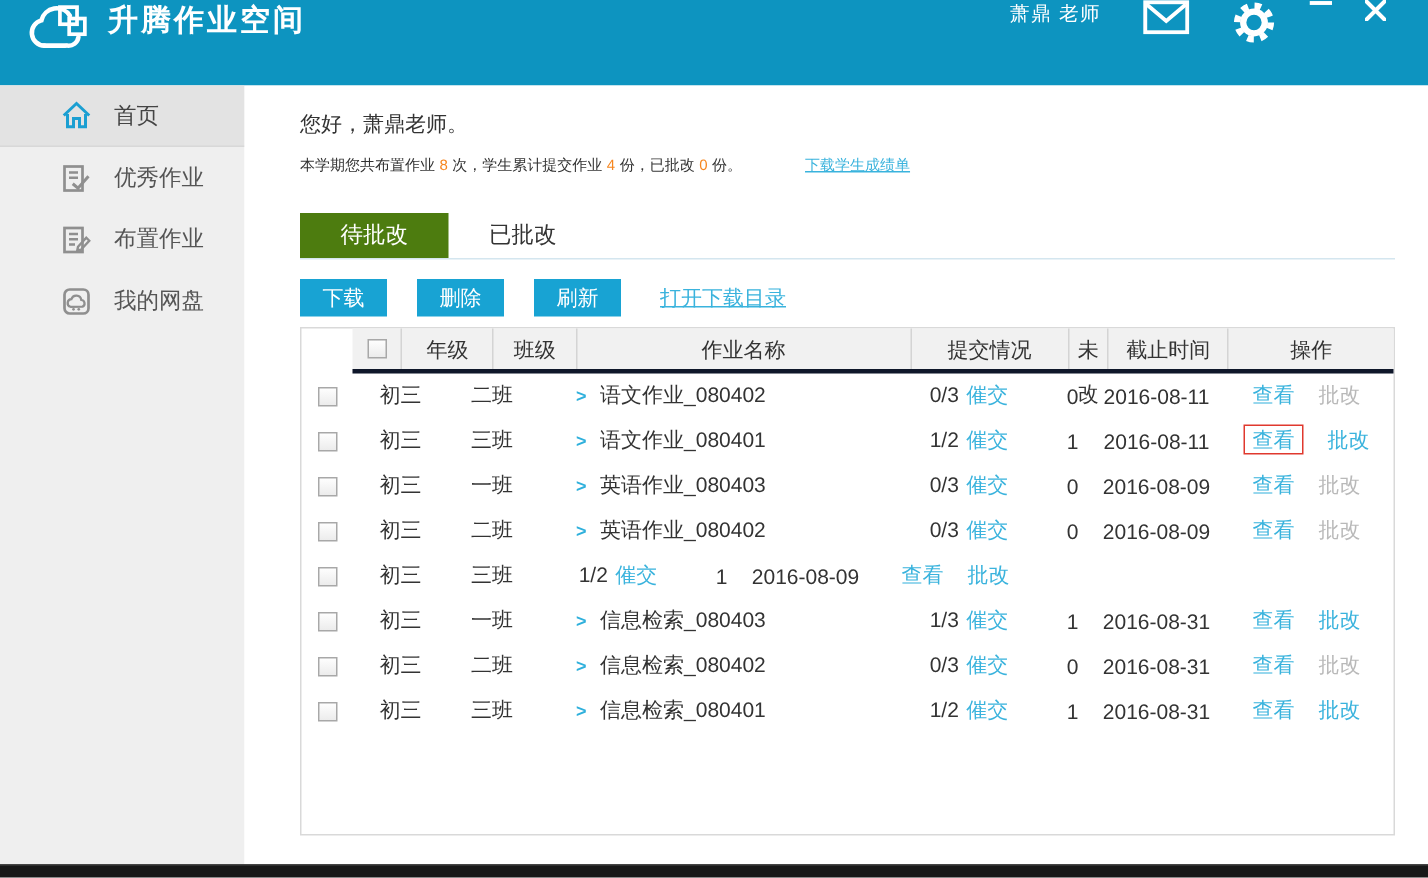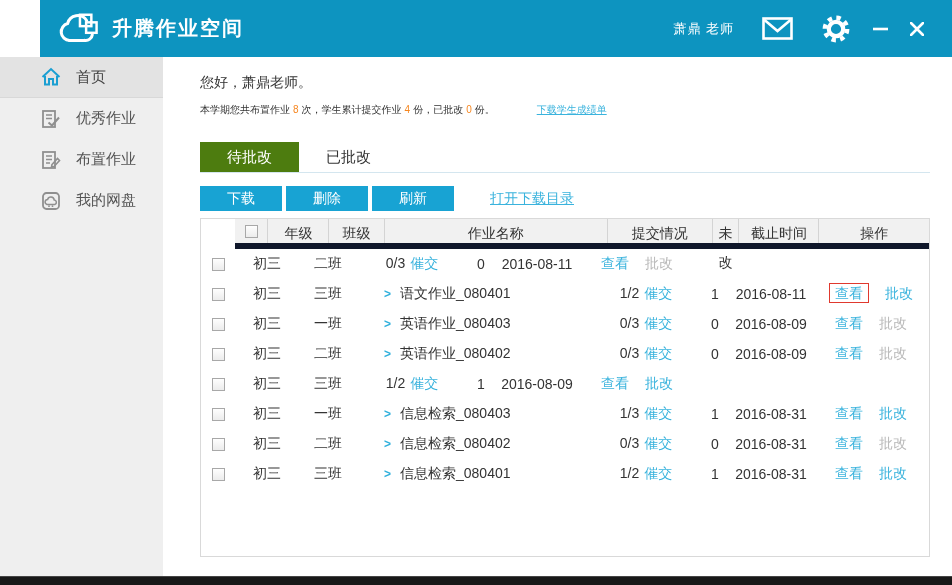--- a/index.html
+++ b/index.html
@@ -4,21 +4,21 @@
 <style>
   * { box-sizing: border-box; margin: 0; padding: 0; }
   html,body { width:952px; height:585px; }
   body {
     font-family: "Liberation Sans", "DejaVu Sans", sans-serif;
     background:#fff; position:relative; overflow:hidden; color:#333;
   }
   
   .titlebar {
     position:absolute; top:0; left:0; right:0; height:57px;
-    background:#0d94c0; display:flex; align-items:center; color:#fff;margin-left:40px;
+    background:#0d94c0; display:flex; align-items:flex-start; color:#fff;
   }
   .logo { margin-left:16px; display:flex; align-items:center; }
   .app-title { font-size:20px; font-weight:bold; letter-spacing:2px; margin-left:10px; }
   .tb-spacer { flex:1; }
   .user-name { font-size:13px; letter-spacing:1px; }
   .tb-icon { margin-left:28px; display:flex; align-items:center; cursor:pointer; }
   .tb-icon.win { margin-left:22px; }
   .tb-icon:last-child { margin-right:28px; }
   
   .sidebar {
@@ -44,29 +44,29 @@
   
   .tabs { margin-top:25px; width:730px; border-bottom:1px solid #d4e6ef; display:flex; }
   .tab {
     width:99px; height:30px; line-height:30px; text-align:center;
     font-size:15px; color:#333; cursor:pointer;
   }
   .tab.active { background:#4d7c0f; color:#fff; }
   
   .toolbar { margin-top:13px; display:flex; align-items:center; }
   .btn {
-    width:82px; height:25px; background:#18a3d3; color:#fff; border:none;
-    font-size:14px; font-family:inherit; cursor:pointer; margin-right:4px;
-  }
-  .toolbar .text-link { margin-left:32px; font-size:14px; }
+    width:58px; height:25px; background:#18a3d3; color:#fff; border:none;
+    font-size:14px; font-family:inherit; cursor:pointer; margin-right:20px;
+  }
+  .toolbar .text-link { margin-left:6px; font-size:14px; }
   
   .table { margin-top:7px; width:730px; height:339px; border:1px solid #d9d9d9; background:#fff; }
   .thead {
     height:30px; background:#f1f1f1; display:flex;
-    border-bottom:6px solid #0f172a; font-size:14px; color:#333;margin-left:34px;
+    border-bottom:3px solid #0f172a; font-size:14px; color:#333;margin-left:34px;
   }
   .th { line-height:29px; text-align:center; }
   .th + .th { border-left:1px solid #d4d4d4; }
   .trow { height:30px; display:flex; align-items:center; font-size:14px; color:#333; }
   .td { text-align:center; }
   .c-cb { width:34px; display:flex; justify-content:center; align-items:center; }
   .c-grade { width:64px; }
   .c-class { width:58px; }
   .c-name { width:234px; text-align:left; padding-left:27px; }
   .c-sub { width:110px; }
@@ -204,20 +204,21 @@
       <div class="th c-deadline">截止时间</div>
       <div class="th c-actions">操作</div>
     </div>
     <div>
         <div class="trow">
           <div class="td c-cb">
             <span class="cb"></span>
           </div>
           <div class="td c-grade">初三</div>
           <div class="td c-class">二班</div>
+          <div class="td c-name"><span class="arrow">&gt;</span><span>语文作业_080402</span></div>
           <div class="td c-sub"><span class="subnum">0/3</span><a class="link">催交</a></div>
           <div class="td c-ungraded">0</div>
           <div class="td c-deadline">2016-08-11</div>
           <div class="td c-actions"><a class="link">查看</a><a class="link disabled">批改</a></div>
         </div>
         <div class="trow">
           <div class="td c-cb">
             <span class="cb"></span>
           </div>
           <div class="td c-grade">初三</div>

